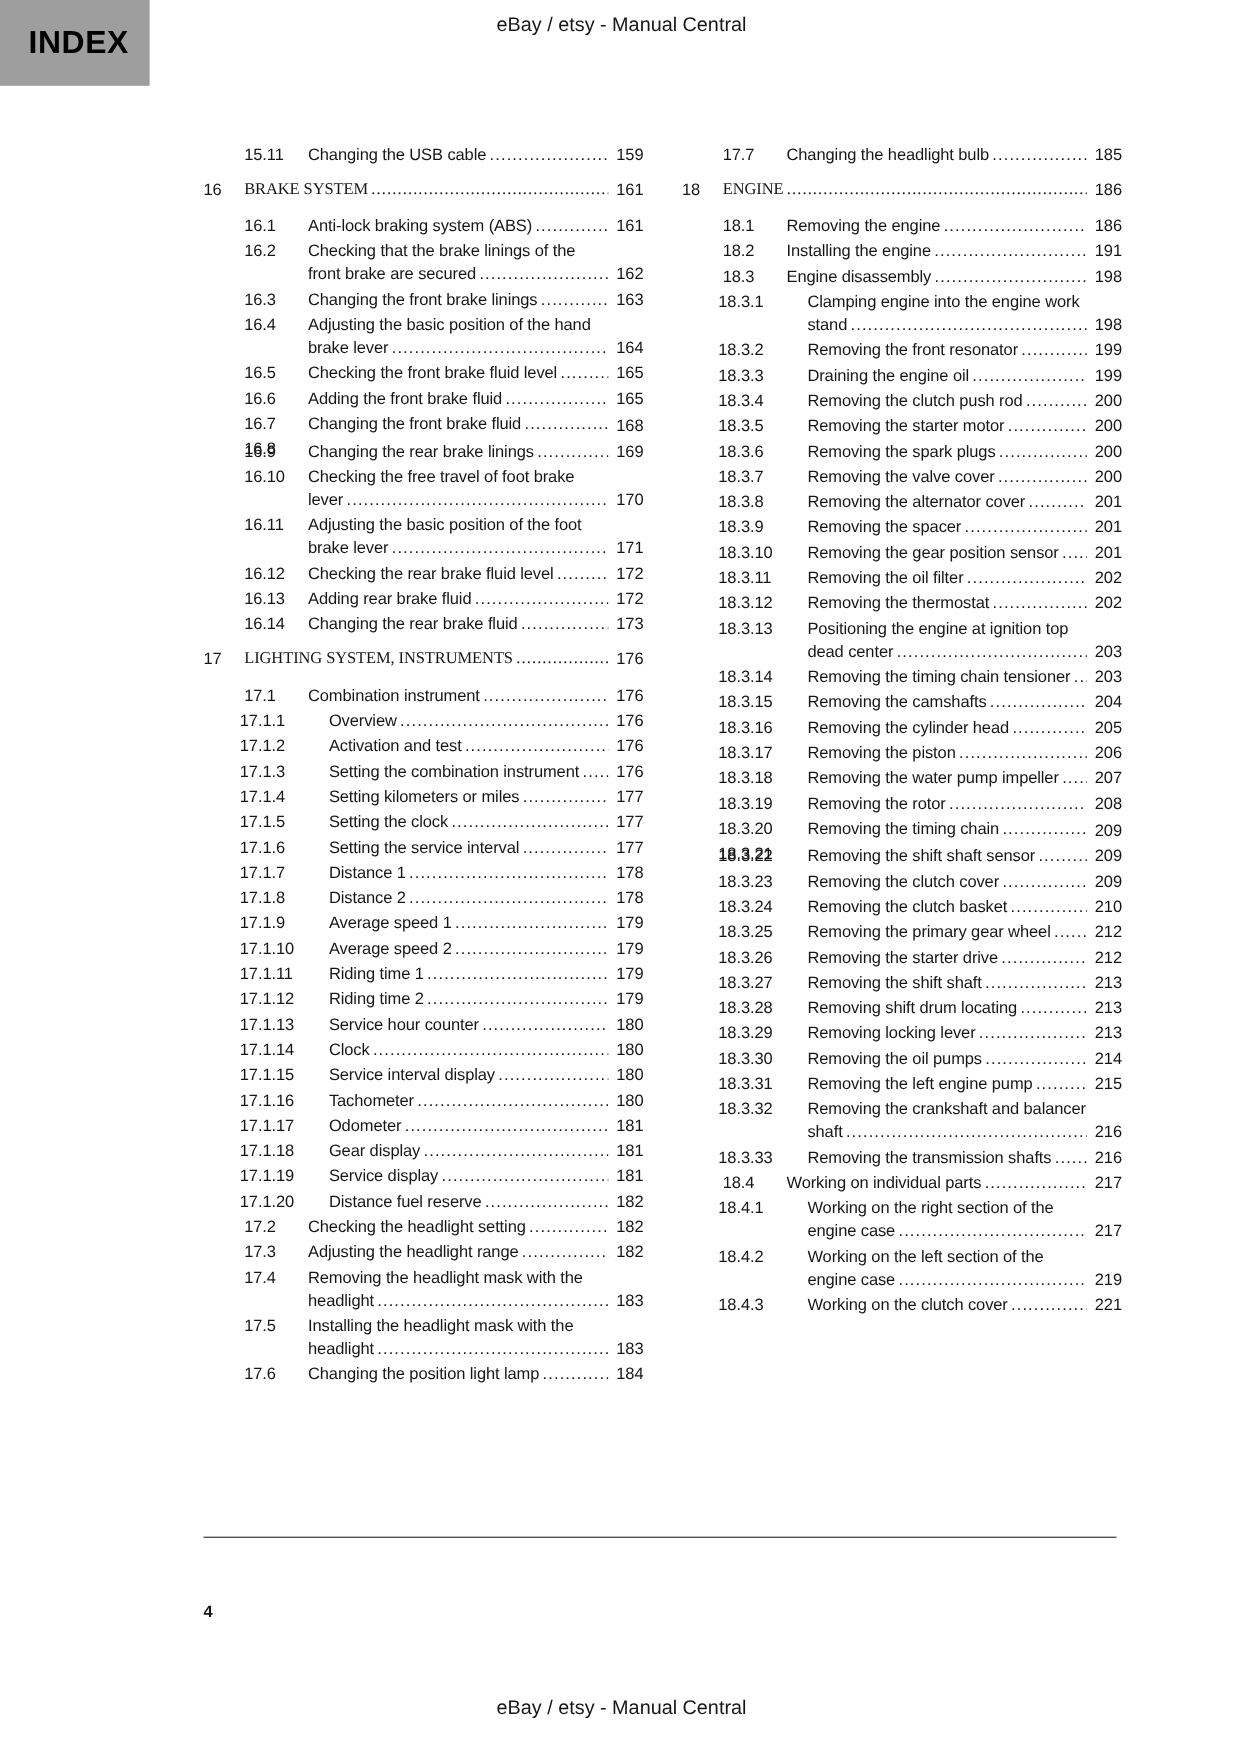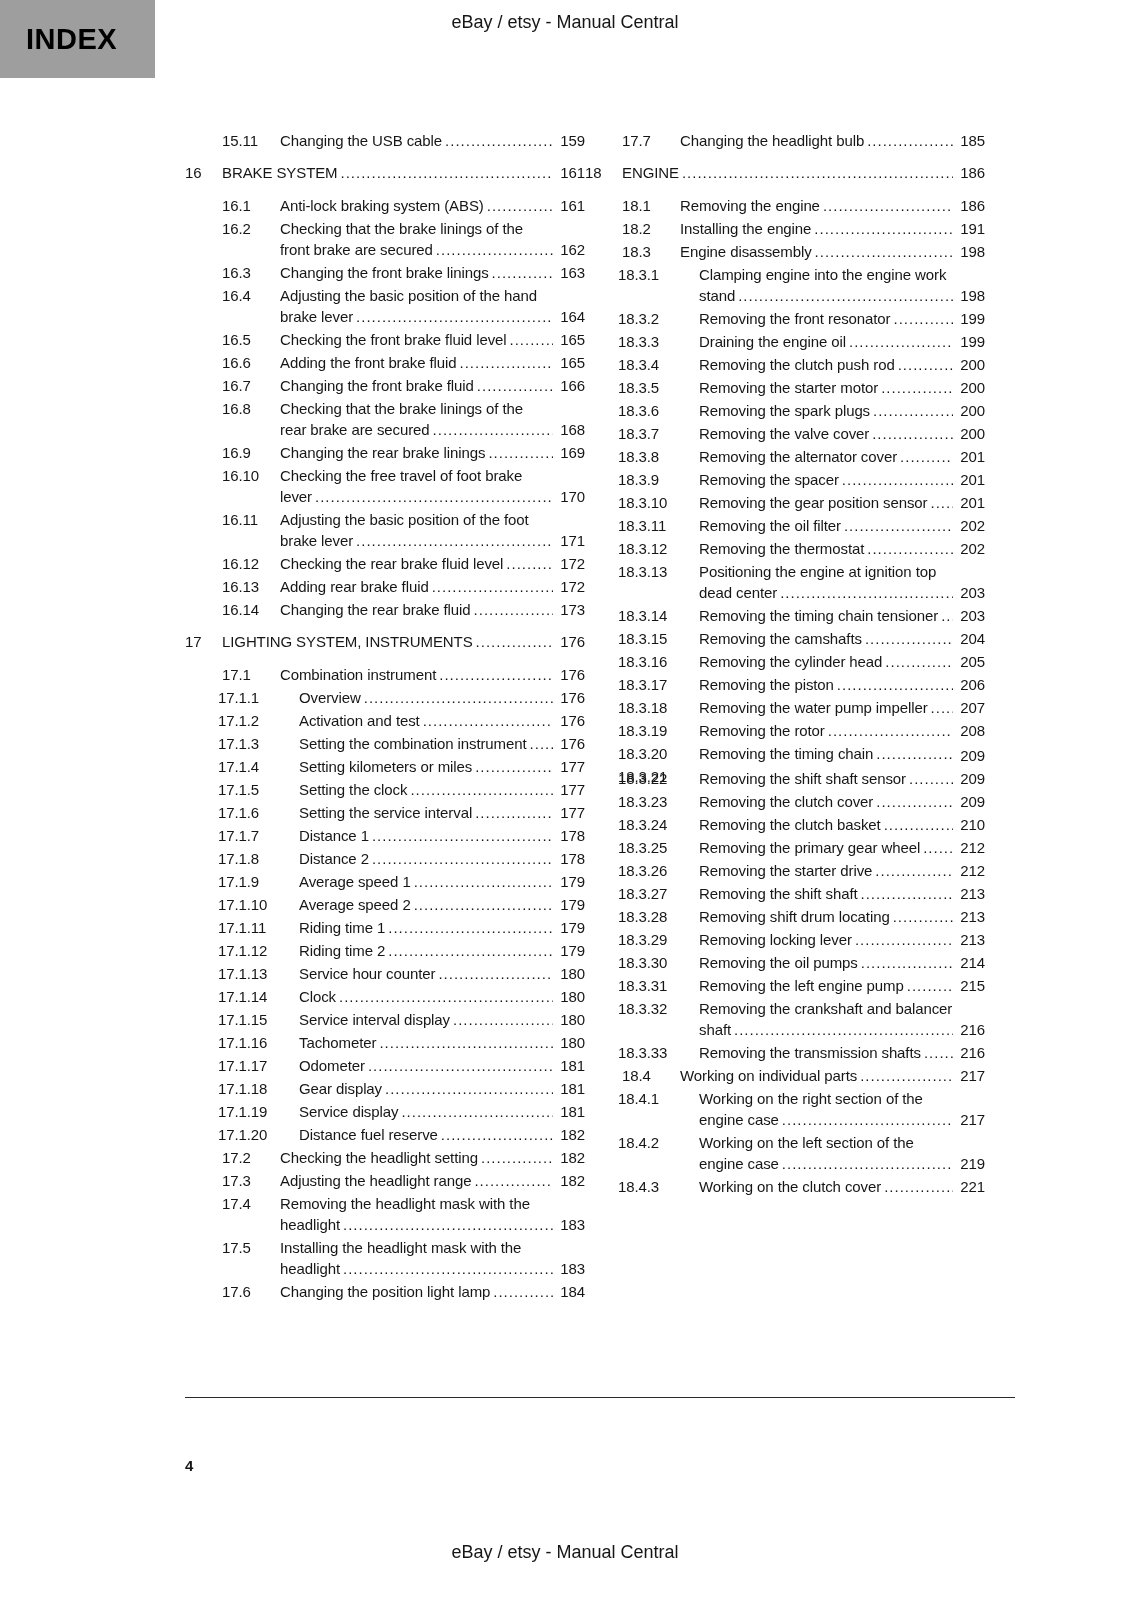--- a/index.html
+++ b/index.html
@@ -10,21 +10,21 @@
     height: 1600px;
     overflow: hidden;
     font-family: "Liberation Sans", sans-serif;
     color: #161616;
   }
 
   
   .index-tab {
     position: absolute;
     top: 0; left: 0;
-    width: 155px; height: 78px;
+    width: 136px; height: 78px;
     background: #9e9e9e;
     display: flex;
     align-items: center;
     padding-left: 26px;
   }
   .index-tab .index-label {
     font-size: 29px;
     font-weight: bold;
     color: #000000;
     letter-spacing: 0.5px;
@@ -38,20 +38,21 @@
     color: #161616;
   }
 
   
   .toc {
     position: absolute;
     top: 130px;
     left: 185px;
     width: 835px;
     display: flex;
+    gap: 35px;
   }
   .toc-col {
     flex: 0 0 400px;
     width: 400px;
     font-size: 15px;
     line-height: 21px;
     letter-spacing: -0.1px;
   }
   .entry { position: relative; margin-bottom: 2px; }
   .entry .num { position: absolute; top: 0; white-space: nowrap; }
@@ -73,21 +74,21 @@
     white-space: nowrap;
     padding-left: 3px;
     letter-spacing: 1px;
   }
   .leader::after {
     content: "....................................................................................................";
   }
 
   .lvl1 { margin-top: 11px; margin-bottom: 12px; }
   .lvl1 .num  { left: 0; }
-  .lvl1 .body { margin-left: 37px; }
+  .lvl1 .body { margin-left: 37px; font-family: Liberation Serif, serif; }
   .lvl2 .num  { left: 37px; }
   .lvl2 .body { margin-left: 95px; }
   .lvl3 .num  { left: 33px; }
   .lvl3 .body { margin-left: 114px; }
 
   
   .footer-rule {
     position: absolute;
     top: 1397px; left: 185px;
     width: 830px;
@@ -159,21 +160,21 @@
     <span class="body"><span class="t">Adding the front brake fluid</span><span class="leader"></span></span>
     <span class="page">165</span>
   </div>
       <div class="entry lvl2">
     <span class="num">16.7</span>
     <span class="body"><span class="t">Changing the front brake fluid</span><span class="leader"></span></span>
     <span class="page">166</span>
   </div>
       <div class="entry lvl2">
     <span class="num">16.8</span>
-    <span class="body"><span class="t">Checking that the brake linings of the rear brake are secured</span><span class="leader"></span></span>
+    <span class="body"><span class="leader"></span></span>
     <span class="page">168</span>
   </div>
       <div class="entry lvl2">
     <span class="num">16.9</span>
     <span class="body"><span class="t">Changing the rear brake linings</span><span class="leader"></span></span>
     <span class="page">169</span>
   </div>
       <div class="entry lvl2">
     <span class="num">16.10</span>
     <span class="body"><span class="t">Checking the free travel of foot brake lever</span><span class="leader"></span></span>

